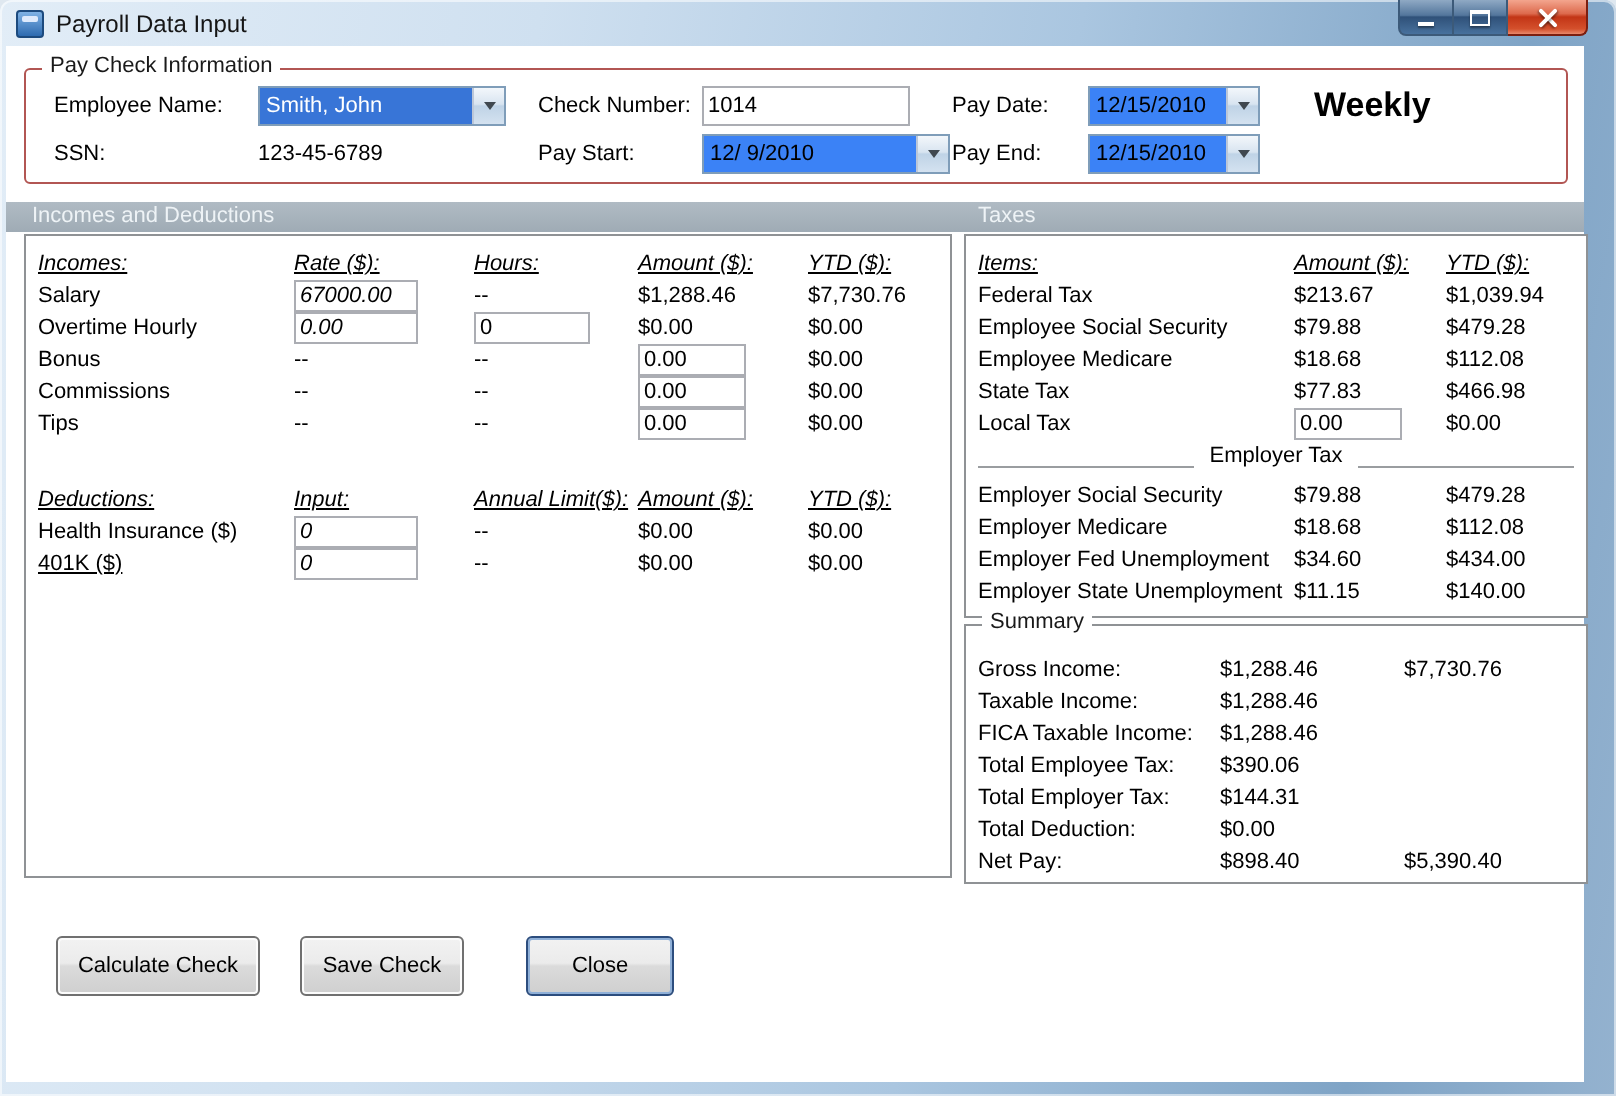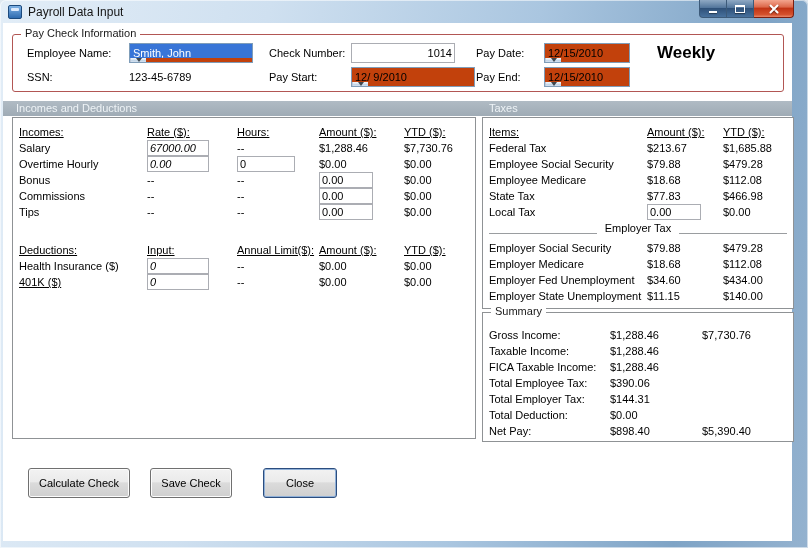--- a/index.html
+++ b/index.html
@@ -43,49 +43,49 @@
     font-size:11px; color:#1a1a1a; white-space:nowrap; }
 
   .pc-group { left:9px; top:11px; width:772px; height:58px; }
   .pc-row { position:absolute; left:0; right:0; height:20px; }
   .pc-row.r1 { top:8px; } .pc-row.r2 { top:32px; }
   .pc-label { position:absolute; font-size:11px; line-height:20px; color:#000; }
   .pc-static { position:absolute; font-size:11px; line-height:20px; color:#000; }
   .weekly { position:absolute; left:644px; top:0; font-size:17px; font-weight:bold; line-height:20px; }
 
   
-  .combo { position:absolute; height:20px; border:1px solid #7f9db9; background:#c2410c; display:flex;flex-direction:column; }
+  .combo { position:absolute; height:20px; border:1px solid #7f9db9; background:#3b82f6; display:flex; }
   .combo-text { flex:1; font-size:11px; line-height:18px; padding:0 3px; white-space:nowrap; overflow:hidden; }
   .combo.sel .combo-text { background:#3875d7; color:#fff; }
   .combo-btn { width:16px; border-left:1px solid #bcc7d8; flex:0 0 auto;
     background:linear-gradient(#f3f7fb,#d8e4f0 45%,#bfd3e6 50%,#d4e2f0);
     display:flex; align-items:center; justify-content:center; }
   .arrow-down { width:0; height:0; border-left:3px solid transparent; border-right:3px solid transparent;
     border-top:4px solid #40484f; }
 
   .tb { border:1px solid #abadb3; font-size:11px; font-family:inherit; color:#000;
     padding:0 2px; background:#fff; }
-  .tb.pcbox { position:absolute; height:20px;text-align:right; }
+  .tb.pcbox { position:absolute; height:20px; }
 
   
   .section-bar { position:absolute; left:0; top:78px; width:789px; height:15px;
     background:linear-gradient(#b0bbc4,#9fabb5); }
   .section-bar span { position:absolute; top:1px; font-size:11px; color:#eef3f6; }
   .sec-left { left:13px; } .sec-right { left:486px; }
 
   
   .panel { position:absolute; background:#fff; border:1px solid #8f9295; }
   .panel-left  { left:9px;  top:94px;  width:464px; height:322px; }
   .panel-taxes { left:479px; top:94px; width:312px; height:192px; }
   .panel-summary { left:479px; top:289px; width:312px; height:130px; border:1px solid #8f9295;
     border-radius:0; }
 
   table { border-collapse:collapse; table-layout:fixed; font-size:11px; color:#000; position:absolute; }
   td { height:16px; padding:0; vertical-align:middle; white-space:nowrap; }
-  .colh { text-decoration:underline; }
+  .colh { text-decoration:underline;font-style:italic; }
   .u { text-decoration:underline; }
   .cell-tb { height:16px; }
   .w62 { width:62px;font-style:italic; } .w58 { width:58px; } .w54 { width:54px; }
 
   .tbl-incomes { left:6px; top:6px; width:450px; }
   .tbl-deductions { left:6px; top:124px; width:450px; }
   .tbl-taxes { left:6px; top:6px; width:298px; }
   .tbl-employer { left:6px; top:122px; width:298px; }
   .emp-divider { position:absolute; left:6px; right:6px; top:104px; display:flex; align-items:flex-end;
     font-size:11px; color:#000; }
@@ -272,21 +272,21 @@
           </colgroup>
         <tbody>
             <tr>
           <td class="colh">Items:</td>
           <td class="colh">Amount ($):</td>
           <td class="colh">YTD ($):</td>
         </tr>
         <tr>
           <td>Federal Tax</td>
           <td>$213.67</td>
-          <td>$1,685.88</td>
+          <td>$1,039.94</td>
         </tr>
         <tr>
           <td>Employee Social Security</td>
           <td>$79.88</td>
           <td>$479.28</td>
         </tr>
         <tr>
           <td>Employee Medicare</td>
           <td>$18.68</td>
           <td>$112.08</td>

